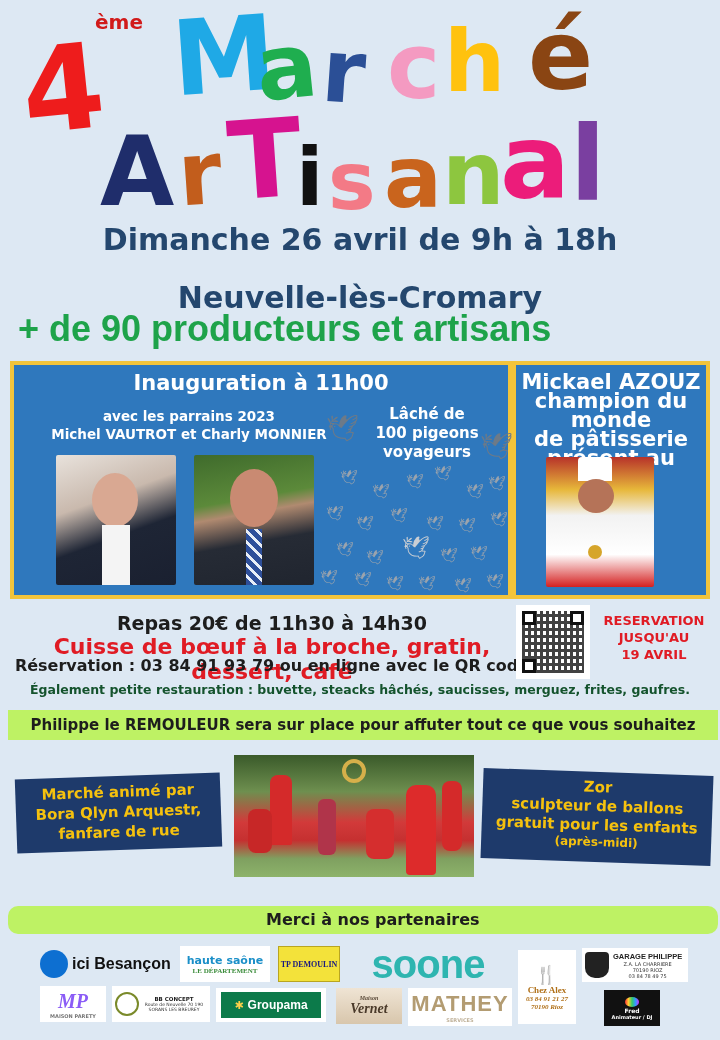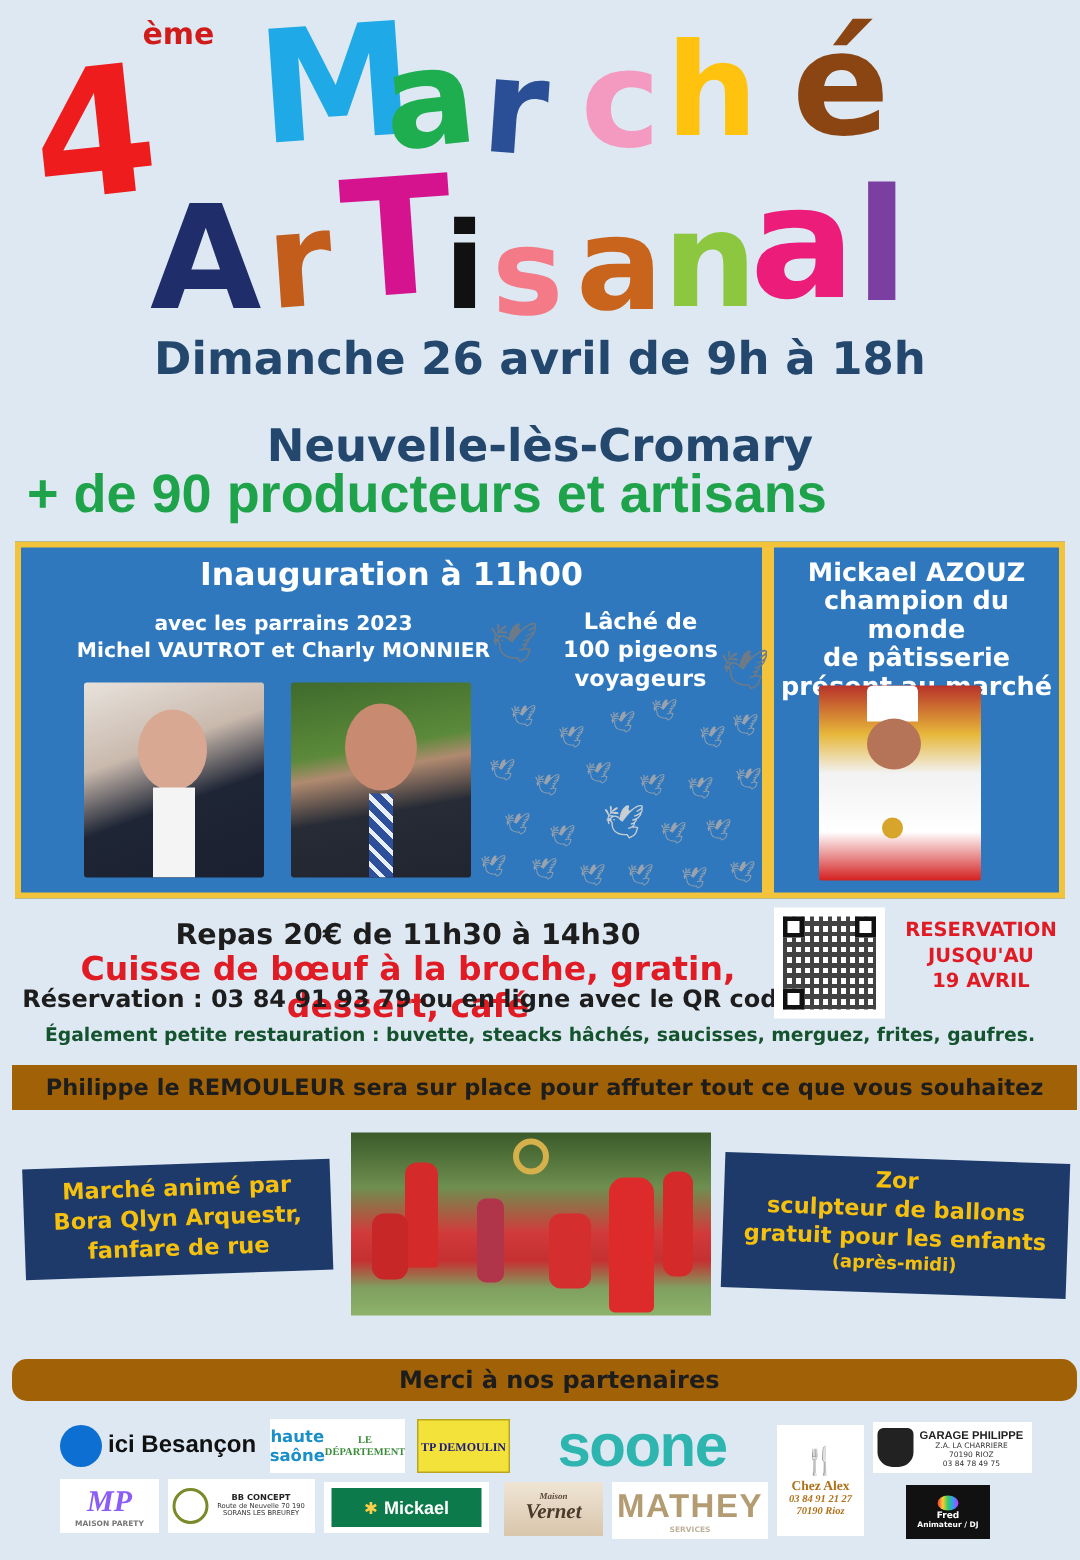--- a/index.html
+++ b/index.html
@@ -18,21 +18,21 @@
   .line3 { top: 308px; left: 18px; text-align: left; font-family: "Liberation Sans", sans-serif; font-size: 36px; color: #1ea34a; font-weight: bold; }
 
   
   .panel { position: absolute; background: #2f78bd; border: 4px solid #f3c43b; }
   .panel-left { left: 10px; top: 361px; width: 502px; height: 238px; }
   .panel-right { left: 512px; top: 361px; width: 198px; height: 238px; }
   .ptext { position: absolute; color: #fff; font-weight: bold; text-align: center; }
   .inaug { left: 0; width: 494px; top: 6px; font-size: 21px; }
   .parrains { left: 30px; width: 290px; top: 42px; font-size: 13.5px; line-height: 18px; }
   .lache { left: 348px; width: 130px; top: 40px; font-size: 15px; line-height: 19px; }
-  .chef-text { left: 0; width: 190px; top: 8px; font-size: 17px; line-height: 19px; }
+  .chef-text { left: 0; width: 190px; top: 8px; font-size: 21px; line-height: 19px; }
 
   .photo { position: absolute; border-radius: 2px; overflow: hidden; }
   .photo1 { left: 42px; top: 90px; width: 120px; height: 130px; background: linear-gradient(160deg,#e8e2dc 0%,#c9b9ad 35%,#1e2535 60%,#1a2030 100%); }
   .photo2 { left: 180px; top: 90px; width: 120px; height: 130px; background: linear-gradient(170deg,#3f6b2c 0%,#5c8a3a 35%,#b08a70 45%,#262b35 65%,#20252f 100%); }
   .photo3 { left: 30px; top: 92px; width: 108px; height: 130px; background: linear-gradient(180deg,#b7322a 0%,#e7b73a 25%,#f2f2f2 45%,#ffffff 75%,#d42020 100%); }
   .face { position: absolute; border-radius: 50%; }
 
   .pigeon { position: absolute; color: #9aa3ad; font-size: 14px; }
 
   
@@ -43,21 +43,21 @@
   .qr { position: absolute; left: 516px; top: 605px; width: 74px; height: 74px; background: #fff; padding: 6px; }
   .qr-inner { width: 100%; height: 100%;
     background:
       repeating-linear-gradient(90deg, #222 0 3px, transparent 3px 6px),
       repeating-linear-gradient(0deg, #222 0 3px, #fff 3px 7px);
     opacity: .85; }
   .resa { position: absolute; left: 590px; width: 128px; top: 612px; text-align: center; color: #e01b24; font-weight: bold; font-size: 13px; line-height: 17px; }
   .aussi { position: absolute; left: 0; width: 720px; top: 682px; text-align: center; font-weight: bold; font-size: 12.5px; color: #14532d; }
 
   
-  .banner { position: absolute; left: 8px; width: 710px; background: #a16207; color: #1d1d1d; font-weight: bold; }
+  .banner { position: absolute; left: 8px; width: 710px; background: #bef264; color: #1d1d1d; font-weight: bold; }
   .banner1 { top: 710px; height: 30px; font-size: 15px; line-height: 30px; text-align: center; }
   .banner2 { top: 906px; height: 28px; font-size: 16px; line-height: 28px; padding-left: 258px; border-radius: 10px; }
 
   
   .navy { position: absolute; background: #1e3a6b; color: #f5c10e; font-weight: bold; text-align: center; }
   .navy-left { left: 16px; top: 776px; width: 205px; height: 74px; transform: rotate(-2deg); font-size: 15px; line-height: 20px; padding-top: 6px; }
   .navy-right { left: 482px; top: 772px; width: 230px; height: 90px; transform: rotate(2deg); font-size: 15px; line-height: 19px; padding-top: 6px; }
   .navy-right .small { font-size: 12px; line-height: 14px; }
   .band-photo { position: absolute; left: 234px; top: 755px; width: 240px; height: 122px; background: linear-gradient(180deg,#3a5a2a 0%,#6e8f4f 30%,#d23a3a 55%,#c53030 70%,#7fa060 85%,#8db36a 100%); }
 
@@ -196,21 +196,21 @@
   <div>gratuit pour les enfants</div>
   <div class="small">(après-midi)</div>
 </div>
 
 <div class="banner banner2">Merci à nos partenaires</div>
 
 <div class="logo" style="left:40px;top:946px;width:136px;height:36px;background:transparent;justify-content:flex-start;">
   <span style="display:inline-block;width:28px;height:28px;border-radius:50%;background:#0d6fd1;margin-right:4px;"></span>
   <span style="font-family:'Liberation Sans',sans-serif;font-size:16px;color:#111;">ici Besançon</span>
 </div>
-<div class="logo" style="left:180px;top:946px;width:90px;height:36px;flex-direction:row;">
+<div class="logo" style="left:180px;top:946px;width:90px;height:36px;flex-direction:column;">
   <span style="font-size:11px;color:#1a8fc8;">haute saône</span>
   <span style="font-family:'Liberation Serif',serif;font-size:7px;color:#3a8c3a;">LE DÉPARTEMENT</span>
 </div>
 <div class="logo" style="left:278px;top:946px;width:62px;height:36px;background:#f3e23a;border:1px solid #b9a520;">
   <span style="font-family:'Liberation Serif',serif;font-size:8px;color:#1a1a80;">TP DEMOULIN</span>
 </div>
 <div class="logo" style="left:346px;top:946px;width:164px;height:36px;background:transparent;">
   <span style="font-family:'Liberation Sans',sans-serif;font-size:40px;color:#2eb5b0;letter-spacing:-1px;">soone</span>
 </div>
 <div class="logo" style="left:518px;top:950px;width:58px;height:74px;flex-direction:column;">
@@ -235,21 +235,21 @@
 <div class="logo" style="left:112px;top:986px;width:98px;height:36px;justify-content:flex-start;padding-left:3px;">
   <span style="display:inline-block;width:24px;height:24px;border-radius:50%;border:2px solid #7a8a2a;margin-right:3px;"></span>
   <span style="display:flex;flex-direction:column;align-items:center;">
     <span style="font-size:5.5px;color:#222;">BB CONCEPT</span>
     <span style="font-size:4.5px;color:#333;font-weight:normal;max-width:64px;">Route de Neuvelle 70 190 SORANS LES BREUREY</span>
   </span>
 </div>
 <div class="logo" style="left:216px;top:988px;width:110px;height:34px;">
   <span style="display:flex;align-items:center;justify-content:center;width:100px;height:26px;background:#0c7a4a;">
     <span style="color:#ffd04a;font-size:11px;margin-right:4px;">✱</span>
-    <span style="font-family:'Liberation Sans',sans-serif;font-size:12px;color:#fff;">Mickael</span>
+    <span style="font-family:'Liberation Sans',sans-serif;font-size:12px;color:#fff;">Groupama</span>
   </span>
 </div>
 <div class="logo" style="left:336px;top:988px;width:66px;height:36px;background:linear-gradient(180deg,#efe4d4,#d8c6ac);flex-direction:column;">
   <span style="font-family:'Liberation Serif',serif;font-size:6px;color:#5a4a3a;font-style:italic;">Maison</span>
   <span style="font-family:'Liberation Serif',serif;font-style:italic;font-size:14px;color:#4a3a2a;">Vernet</span>
 </div>
 <div class="logo" style="left:408px;top:988px;width:104px;height:38px;flex-direction:column;">
   <span style="font-family:'Liberation Sans',sans-serif;font-size:22px;color:#b39c72;letter-spacing:1px;">MATHEY</span>
   <span style="font-size:5px;color:#c0b29a;">SERVICES</span>
 </div>

